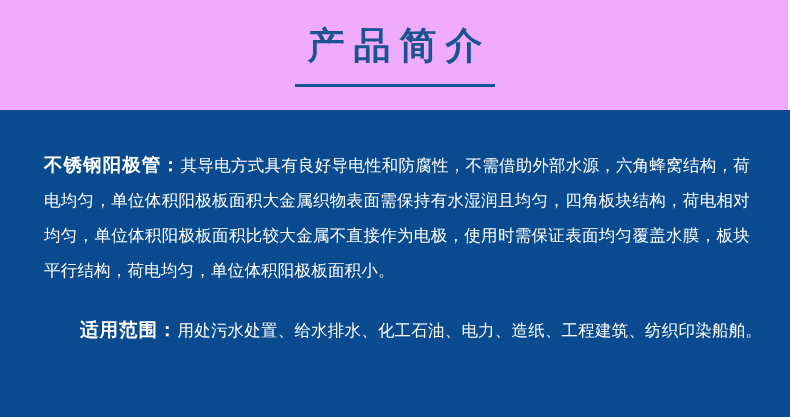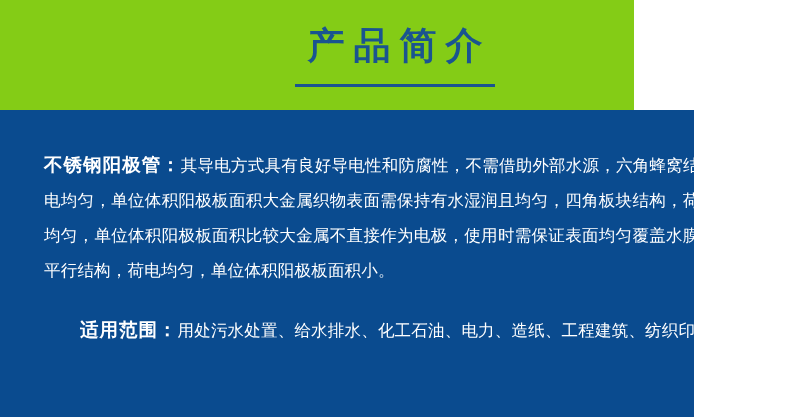--- a/index.html
+++ b/index.html
@@ -18,23 +18,23 @@
     width: 790px;
     height: 417px;
     background: #ffffff;
   }
 
   
   .header {
     position: absolute;
     left: 0;
     top: 0;
-    width: 634px;
+    width: 788px;
     height: 110px;
-    background: #84cc16;
+    background: #f0abfc;
     box-sizing: border-box;
   }
   .header-title {
     position: absolute;
     left: 0;
     top: 23px;
     width: 790px;
     text-align: center;
     font-size: 37px;
     font-weight: bold;
@@ -51,21 +51,21 @@
     width: 200px;
     height: 3px;
     background: #1a5490;
   }
 
   
   .panel {
     position: absolute;
     left: 0;
     top: 110px;
-    width: 694px;
+    width: 790px;
     height: 307px;
     background: #0a4b8f;
     box-sizing: border-box;
     padding: 0;
   }
 
   .para {
     position: absolute;
     left: 44px;
     width: 706px;

